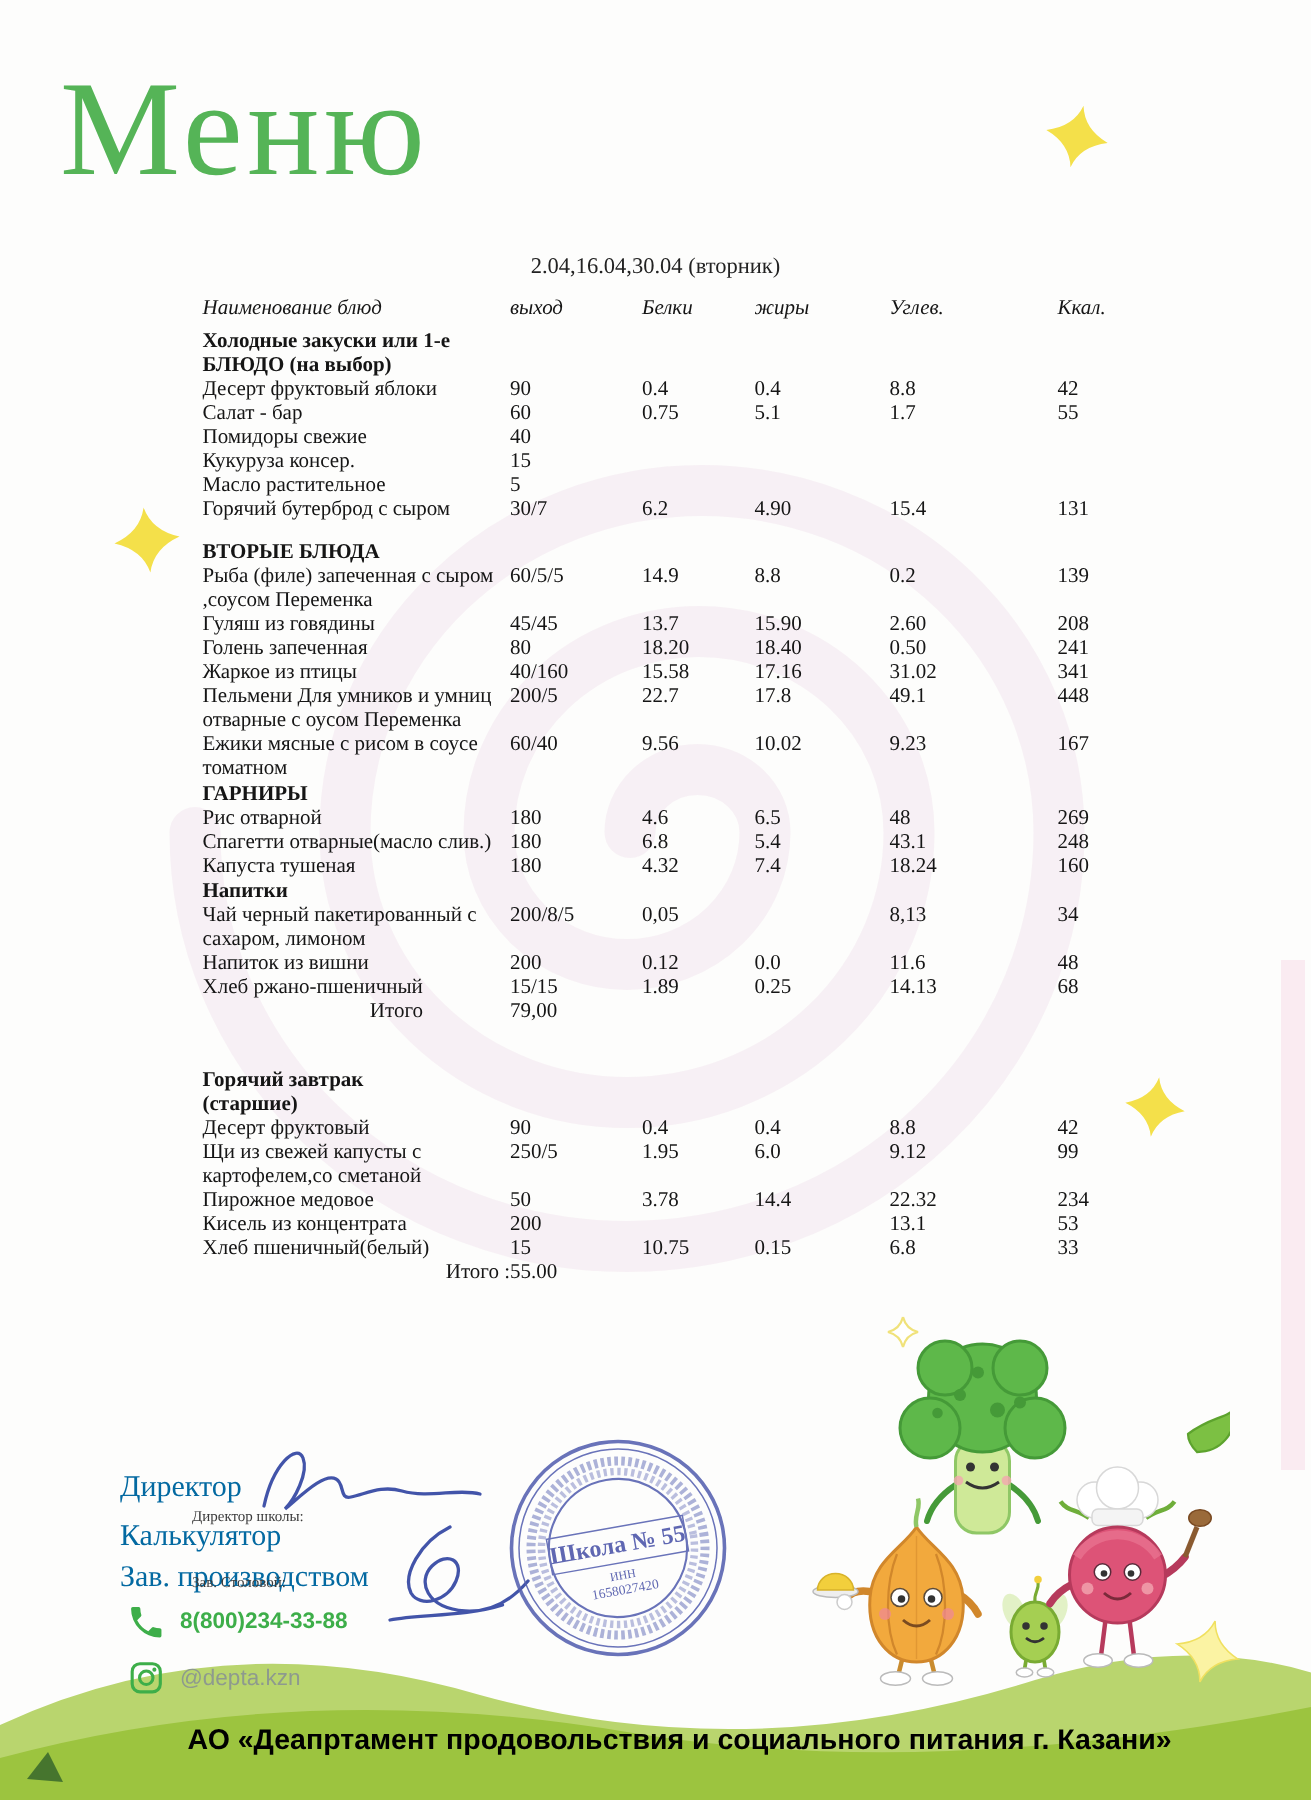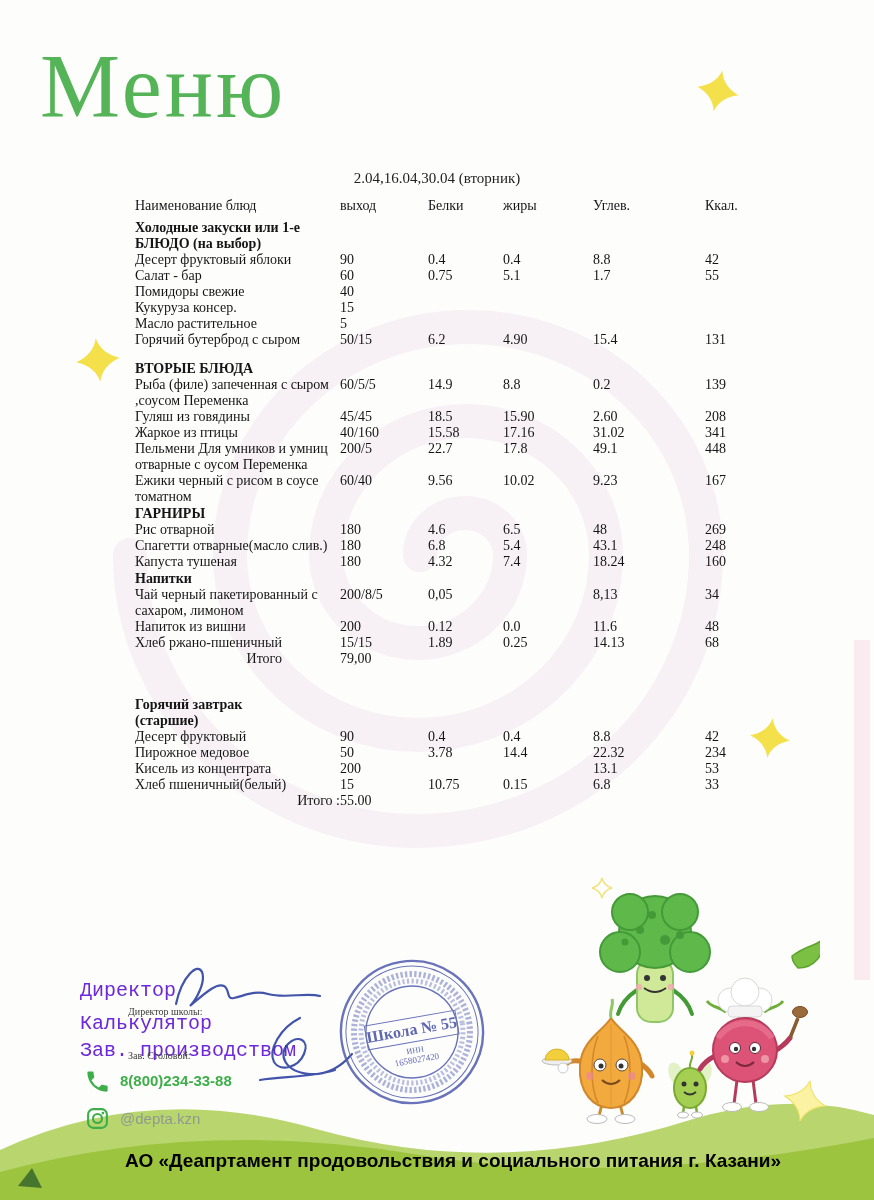--- a/index.html
+++ b/index.html
@@ -23,35 +23,35 @@
     font-size:15px;color:#222;
   }
 
   
   .menu-table{
     position:absolute;left:135px;top:198px;width:648px;
     font-size:14px;line-height:16px;color:#151515;
   }
   .trow{display:grid;grid-template-columns:205px 88px 75px 90px 112px 78px;}
   .cell{min-height:16px;}
-  .thead{margin-bottom:6px;}
+  .thead{margin-bottom:6px;font-style:italic;}
   .heading{font-weight:bold;}
   .sec-0{margin-top:2px;}
   .sec-1{margin-top:13px;}
   .sec-2{margin-top:1px;}
   .sec-3{margin-top:1px;}
   .sec-4{margin-top:30px;}
   .sec-4 .heading{max-width:150px;}
   .trow.total .cell.name{text-align:right;padding-right:58px;font-weight:normal;}
   .sec-4 .trow.total .cell.name{text-align:right;padding-right:0;}
 
   
   .gray-label{
-    position:absolute;font-family:Liberation Mono, monospace;
-    color:#6d28d9;font-size:20px;line-height:1.1;
+    position:absolute;font-family:Liberation Serif, serif;
+    color:#0369a1;font-size:20px;line-height:1.1;
   }
   .small-label{
     position:absolute;font-family:"Liberation Serif", serif;
     color:#3c3c3c;font-size:10px;
   }
   .contact-text{
     position:absolute;font-family:"Liberation Sans", sans-serif;
     font-size:15px;
   }
   .phone-text{color:#3dae49;font-weight:bold;}
@@ -150,21 +150,21 @@
         <div class="trow">
           <div class="cell name">Масло растительное</div>
           <div class="cell out">5</div>
           <div class="cell protein"></div>
           <div class="cell fat"></div>
           <div class="cell carb"></div>
           <div class="cell kcal"></div>
         </div>
         <div class="trow">
           <div class="cell name">Горячий бутерброд с сыром</div>
-          <div class="cell out">50/15</div>
+          <div class="cell out">30/7</div>
           <div class="cell protein">6.2</div>
           <div class="cell fat">4.90</div>
           <div class="cell carb">15.4</div>
           <div class="cell kcal">131</div>
         </div>
       </div>
       <div class="section sec-1">
         <div class="trow">
           <div class="cell name heading">ВТОРЫЕ БЛЮДА</div>
         </div>
@@ -172,43 +172,51 @@
           <div class="cell name">Рыба (филе) запеченная с сыром ,соусом Переменка</div>
           <div class="cell out">60/5/5</div>
           <div class="cell protein">14.9</div>
           <div class="cell fat">8.8</div>
           <div class="cell carb">0.2</div>
           <div class="cell kcal">139</div>
         </div>
         <div class="trow">
           <div class="cell name">Гуляш из говядины</div>
           <div class="cell out">45/45</div>
-          <div class="cell protein">18.5</div>
+          <div class="cell protein">13.7</div>
           <div class="cell fat">15.90</div>
           <div class="cell carb">2.60</div>
           <div class="cell kcal">208</div>
+        </div>
+        <div class="trow">
+          <div class="cell name">Голень запеченная</div>
+          <div class="cell out">80</div>
+          <div class="cell protein">18.20</div>
+          <div class="cell fat">18.40</div>
+          <div class="cell carb">0.50</div>
+          <div class="cell kcal">241</div>
         </div>
         <div class="trow">
           <div class="cell name">Жаркое из птицы</div>
           <div class="cell out">40/160</div>
           <div class="cell protein">15.58</div>
           <div class="cell fat">17.16</div>
           <div class="cell carb">31.02</div>
           <div class="cell kcal">341</div>
         </div>
         <div class="trow">
           <div class="cell name">Пельмени Для умников и умниц отварные с оусом Переменка</div>
           <div class="cell out">200/5</div>
           <div class="cell protein">22.7</div>
           <div class="cell fat">17.8</div>
           <div class="cell carb">49.1</div>
           <div class="cell kcal">448</div>
         </div>
         <div class="trow">
-          <div class="cell name">Ежики черный с рисом в соусе томатном</div>
+          <div class="cell name">Ежики мясные с рисом в соусе томатном</div>
           <div class="cell out">60/40</div>
           <div class="cell protein">9.56</div>
           <div class="cell fat">10.02</div>
           <div class="cell carb">9.23</div>
           <div class="cell kcal">167</div>
         </div>
       </div>
       <div class="section sec-2">
         <div class="trow">
           <div class="cell name heading">ГАРНИРЫ</div>
@@ -275,20 +283,28 @@
         <div class="trow">
           <div class="cell name heading">Горячий завтрак (старшие)</div>
         </div>
         <div class="trow">
           <div class="cell name">Десерт фруктовый</div>
           <div class="cell out">90</div>
           <div class="cell protein">0.4</div>
           <div class="cell fat">0.4</div>
           <div class="cell carb">8.8</div>
           <div class="cell kcal">42</div>
+        </div>
+        <div class="trow">
+          <div class="cell name">Щи из свежей капусты с картофелем,со сметаной</div>
+          <div class="cell out">250/5</div>
+          <div class="cell protein">1.95</div>
+          <div class="cell fat">6.0</div>
+          <div class="cell carb">9.12</div>
+          <div class="cell kcal">99</div>
         </div>
         <div class="trow">
           <div class="cell name">Пирожное медовое</div>
           <div class="cell out">50</div>
           <div class="cell protein">3.78</div>
           <div class="cell fat">14.4</div>
           <div class="cell carb">22.32</div>
           <div class="cell kcal">234</div>
         </div>
         <div class="trow">

